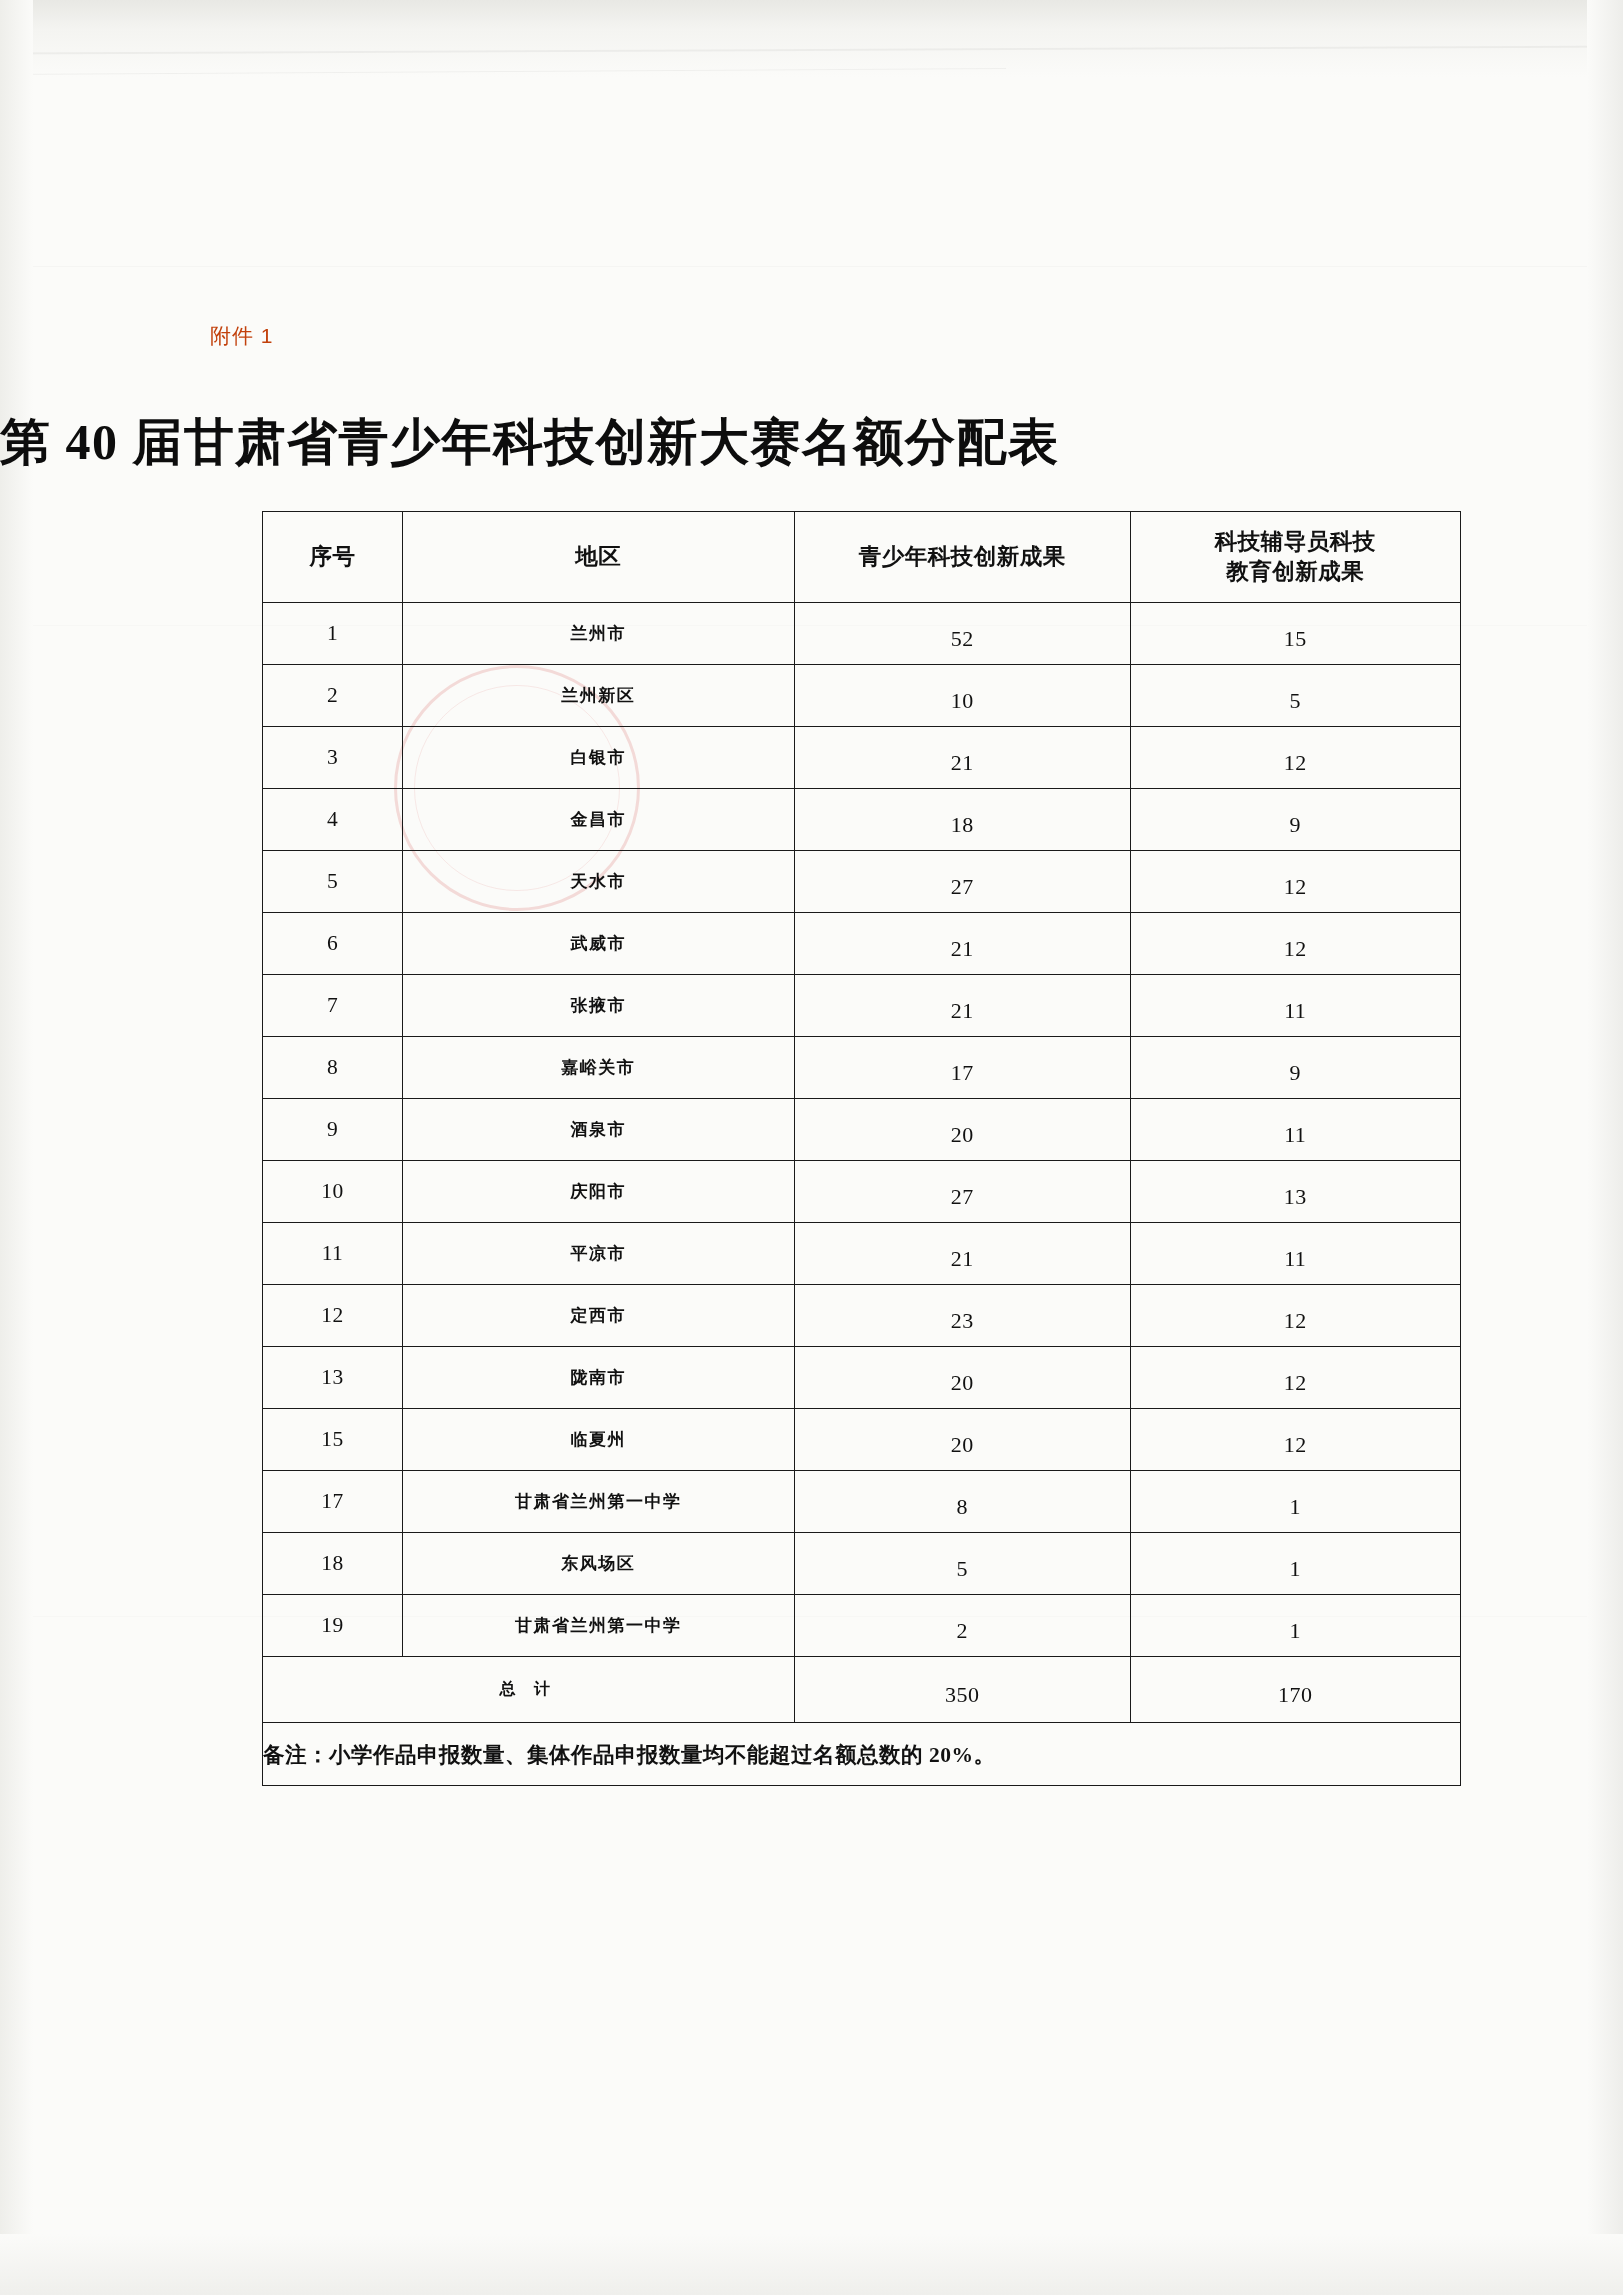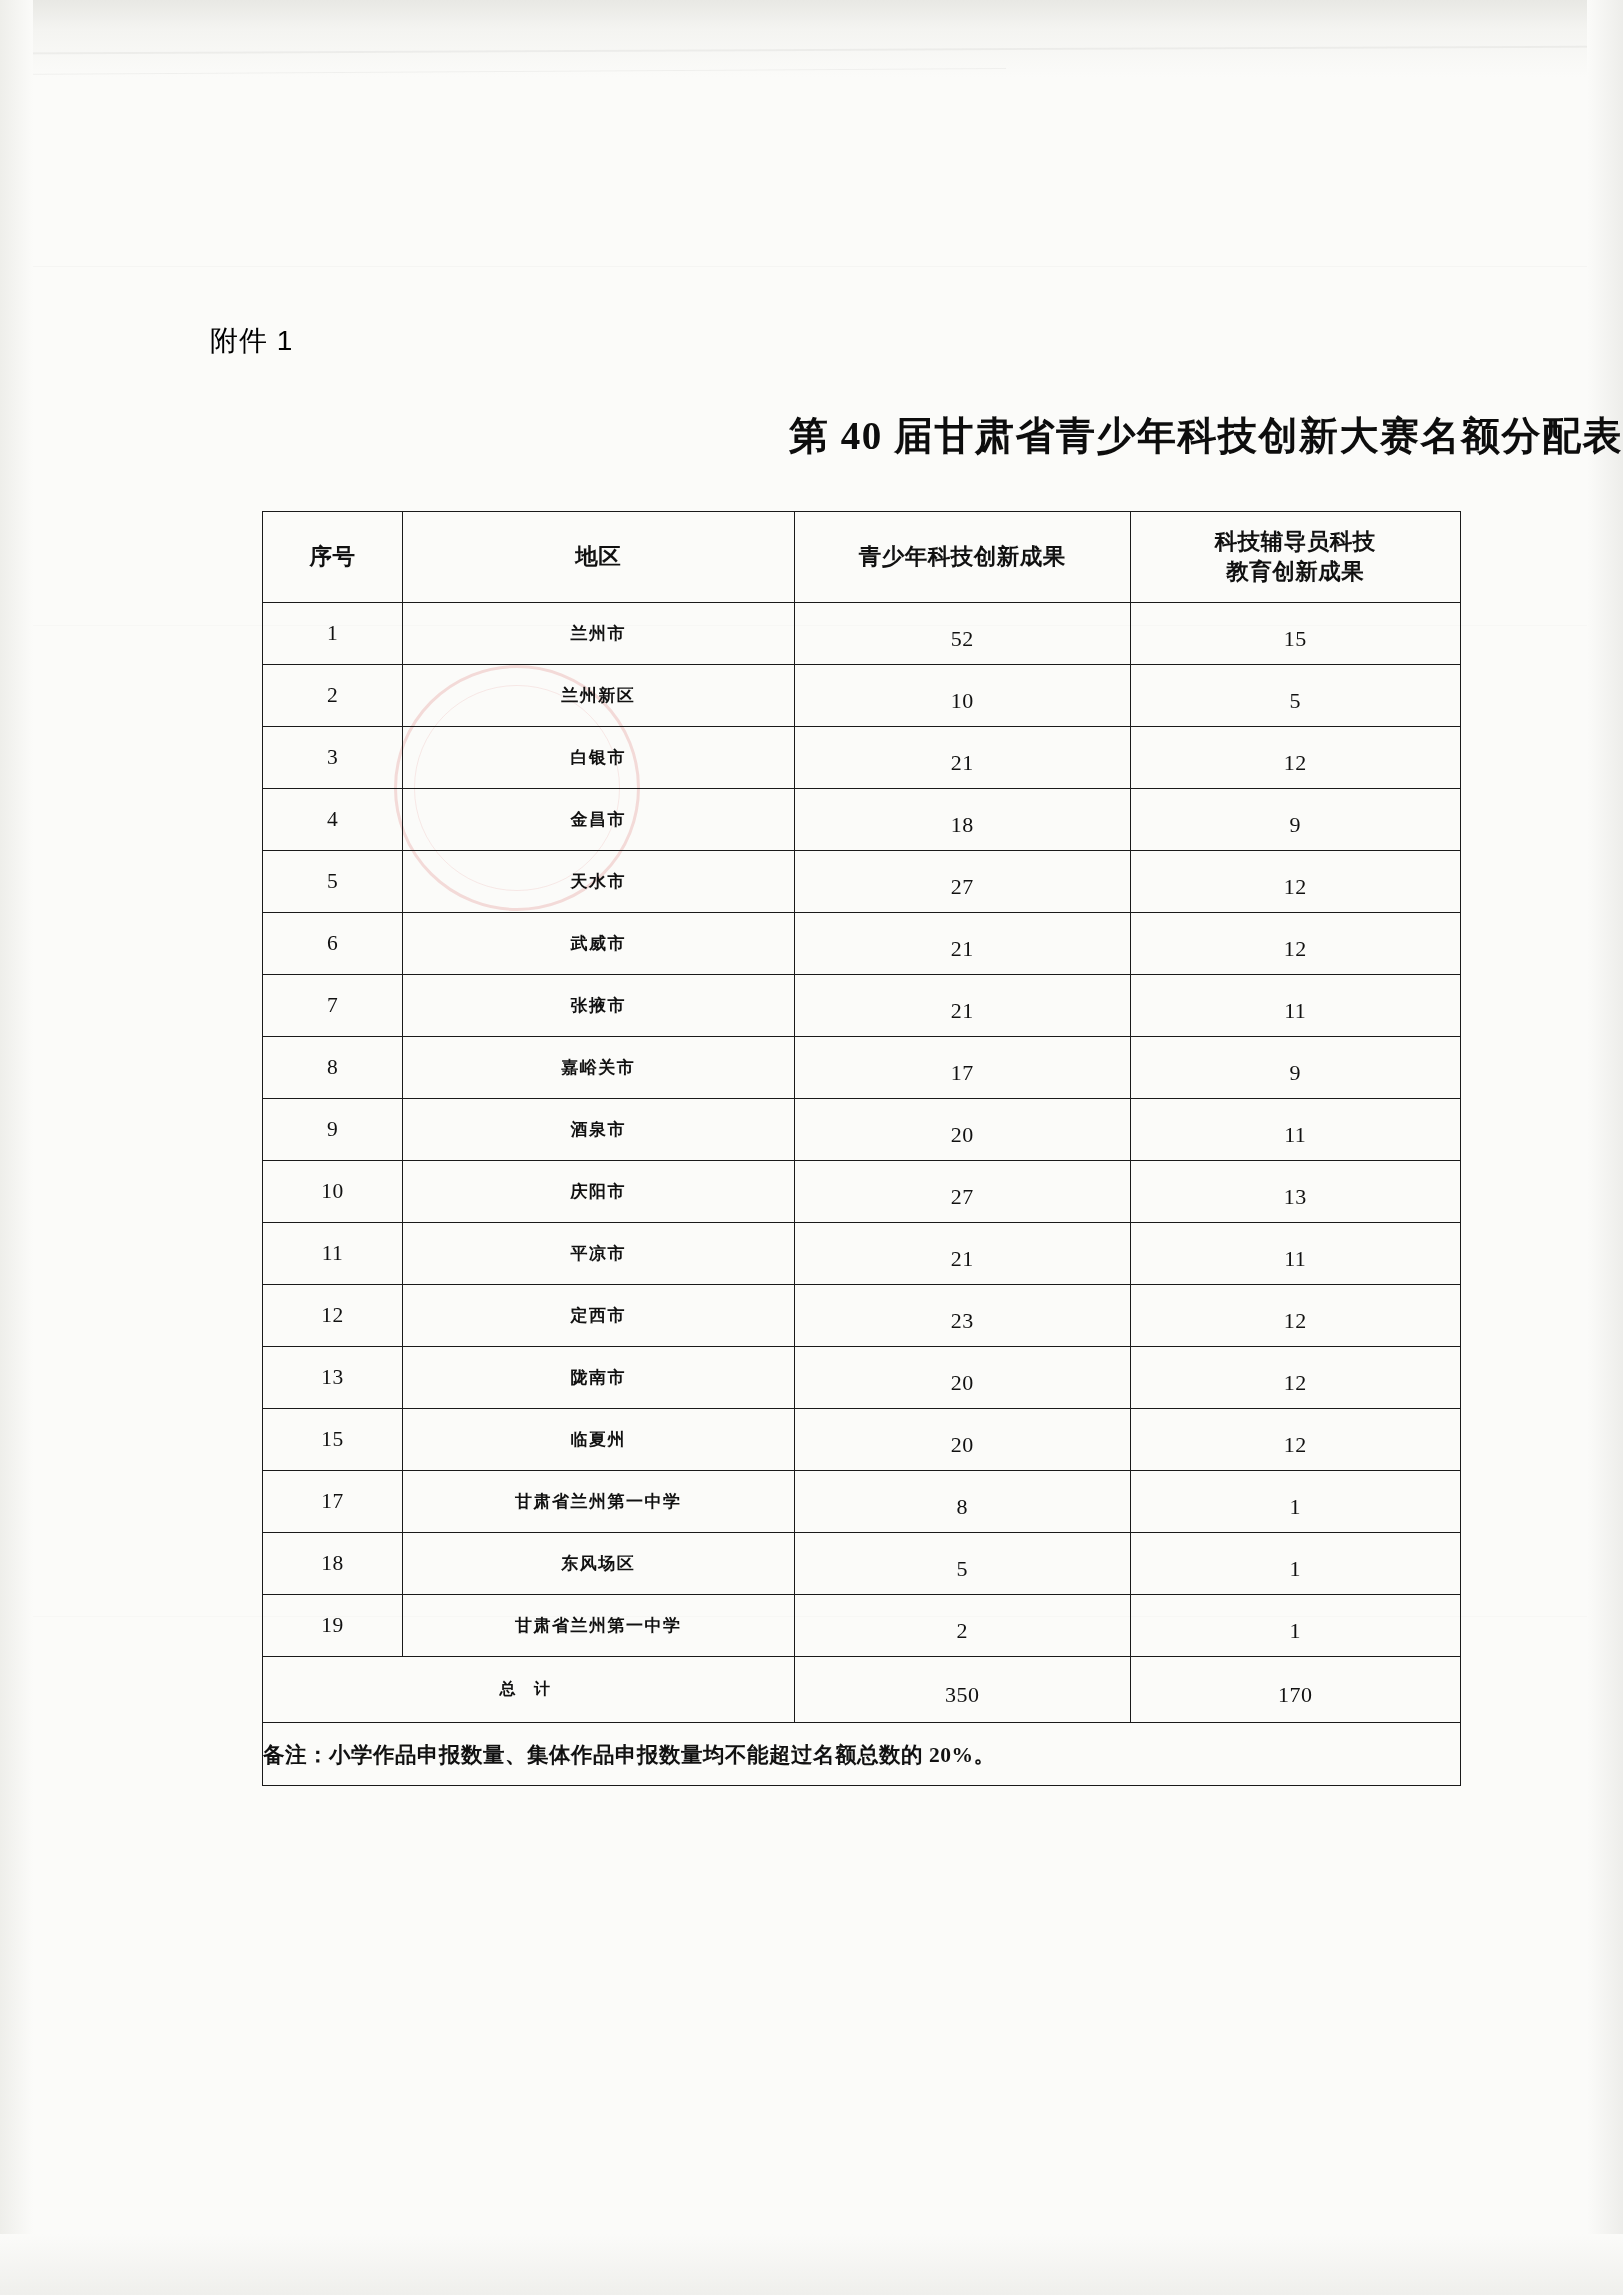--- a/index.html
+++ b/index.html
@@ -78,34 +78,34 @@
     left: 0;
     top: 0;
     width: 100%;
   }
 
   .attachment-label {
     position: absolute;
     left: 210px;
     top: 322px;
     font-family: "Liberation Sans", "DejaVu Sans", sans-serif;
-    font-size: 28px;
+    font-size: 21px;
     letter-spacing: 1px;
-    color: #000000;
+    color: #c2410c;
   }
 
   .doc-title {
     position: absolute;
     left: 0;
     right: 0;
     top: 409px;
-    text-align: right;
+    text-align: left;
     font-family: "Liberation Serif", "DejaVu Serif", serif;
     font-weight: bold;
-    font-size: 39px;
+    font-size: 50px;
     letter-spacing: 1.5px;
     color: #0d0d0d;
   }
 
   .table-wrap {
     position: absolute;
     left: 262px;
     top: 511px;
     width: 1199px;
   }

